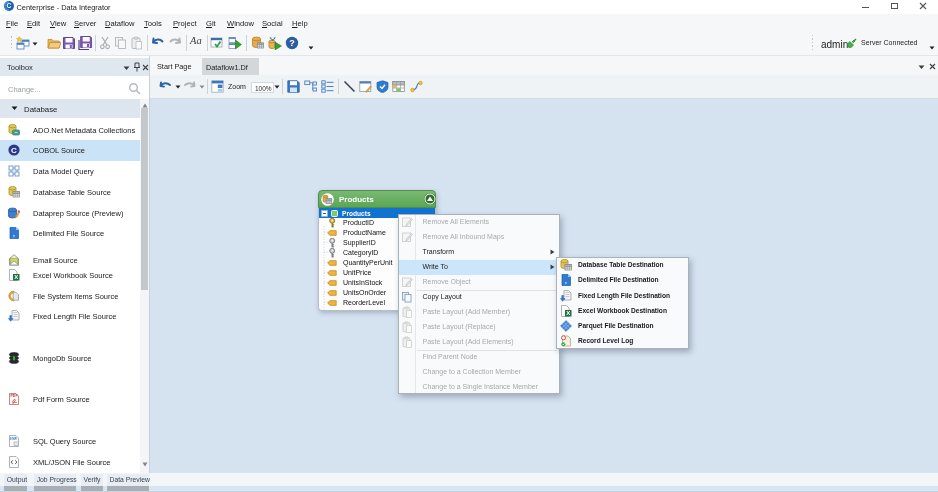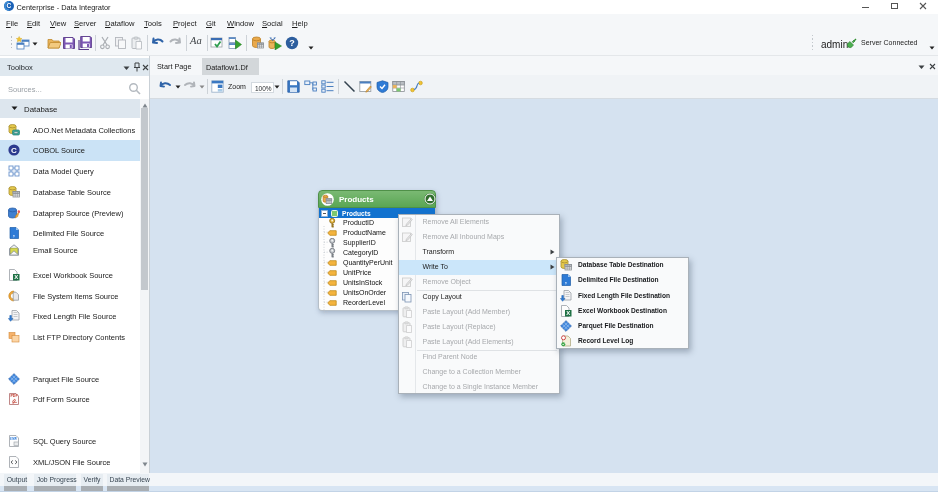--- a/index.html
+++ b/index.html
@@ -190,21 +190,21 @@
           <svg width="8" height="11" viewBox="0 0 8 11" style="">
             <path d="M2 1 h4 v4.5 h-4 z M1 5.5 h6 M4 5.5 v4" stroke="#3c4043" stroke-width="1" fill="none"></path>
           </svg>
         </div>
 <div class="a" style="left:142px;top:6px">
           <svg width="7" height="7" viewBox="0 0 7 7" style="">
             <path d="M1 1 L6 6 M6 1 L1 6" stroke="#3c4043" stroke-width="1.1"></path>
           </svg>
         </div>
 </div>
-<span class="a" style="left:8px;top:29px;font-size:7.5px;color:#9aa0a6">Sources...</span>
+<span class="a" style="left:8px;top:29px;font-size:7.5px;color:#9aa0a6">Change...</span>
 <div class="a" style="left:128px;top:26px">
         <svg width="13" height="13" viewBox="0 0 13 13" style="">
           <circle cx="5.5" cy="5.5" r="3.8" fill="none" stroke="#b4bac0" stroke-width="1.4"></circle>
           <path d="M8.3 8.3 L12 12" stroke="#b4bac0" stroke-width="1.6"></path>
         </svg>
       </div>
 <div class="a" style="left:0;top:43px;width:140px;height:19px;background:#dde6ee">
 <div class="a" style="left:11px;top:7px">
           <svg width="7" height="5" viewBox="0 0 7 5" style="">
             <path d="M0.5 0.5 L3.5 4 L6.5 0.5 Z" fill="#1b1b1b"></path>
@@ -272,21 +272,21 @@
 <div class="a" style="left:0;top:167.2px;width:140px;height:20.75px;">
 <div class="a" style="left:8px;top:4px">
           <svg width="12" height="12" viewBox="0 0 12 12" style="">
             <path d="M2 0.5 h6 l2.5 2.5 v8.5 h-8.5 z" fill="#2e7bd6" stroke="#1f5ea8" stroke-width="0.7"></path>
             <path d="M8 0.5 l2.5 2.5 h-2.5 z" fill="#9ec7ef"></path>
             <text x="6" y="9" font-size="6.5" fill="#fff" font-family="Liberation Sans" font-weight="bold" text-anchor="middle">,</text>
           </svg>
         </div>
 <span class="a" style="left:33px;top:6px;font-size:7.5px;color:#1a1a1a;white-space:nowrap">Delimited File Source</span>
 </div>
-<div class="a" style="left:0;top:184px;width:156px;height:20.75px;">
+<div class="a" style="left:0;top:194px;width:156px;height:20.75px;">
 <div class="a" style="left:8px;top:4px">
           <svg width="12" height="12" viewBox="0 0 12 12" style="">
             <path d="M1.5 4.5 L6 0.8 L10.5 4.5 V11 H1.5 Z" fill="#eef1f4" stroke="#878f96" stroke-width="0.9"></path>
             <rect x="2.5" y="4.2" width="7" height="5.5" fill="#d6d94e" stroke="#999d2c" stroke-width="0.6"></rect>
             <path d="M1.5 11 L6 6.8 L10.5 11 Z" fill="#f7f8f9" stroke="#878f96" stroke-width="0.8"></path>
           </svg>
         </div>
 <span class="a" style="left:33px;top:6px;font-size:7.5px;color:#1a1a1a;white-space:nowrap">Email Source</span>
 </div>
 <div class="a" style="left:0;top:229.5px;width:140px;height:20.75px;">
@@ -313,39 +313,30 @@
           <svg width="12" height="12" viewBox="0 0 12 12" style="">
             <path d="M4 0.5 h4.5 l2.5 2.5 v7.0 h-7 z" fill="#f4f4f6" stroke="#9aa0a6" stroke-width="0.8"></path>
             <rect x="5.5" y="2" width="4" height="1" fill="#c6cacd"></rect>
             <rect x="5.5" y="4" width="4" height="1" fill="#c6cacd"></rect>
             <rect x="5.5" y="6" width="4" height="1" fill="#c6cacd"></rect>
             <path d="M1.2 5.5 h1.6 v3 h1.6 l-2.4 2.8 -2.2 -2.8 h1.4 z" fill="#2e7bd6" stroke="#1f5ea8" stroke-width="0.5" transform="translate(0.6,0)"></path>
           </svg>
         </div>
 <span class="a" style="left:33px;top:6px;font-size:7.5px;color:#1a1a1a;white-space:nowrap">Fixed Length File Source</span>
 </div>
-<div class="a" style="left:0;top:271.0px;width:140px;height:20.75px;">
-<div class="a" style="left:8px;top:4px">
-          <svg width="12" height="12" viewBox="0 0 12 12" style="">
-            <rect x="1" y="1.5" width="6" height="6" fill="#f6b26b" stroke="#d48a3a" stroke-width="0.6"></rect>
-            <rect x="4" y="4.5" width="7" height="6.5" fill="#fcd5a5" stroke="#d48a3a" stroke-width="0.6"></rect>
-          </svg>
-        </div>
-<span class="a" style="left:33px;top:6px;font-size:7.5px;color:#1a1a1a;white-space:nowrap">List FTP Directory Contents</span>
-</div>
-<div class="a" style="left:0;top:312.5px;width:140px;height:20.75px;">
-<div class="a" style="left:8px;top:4px">
-          <svg width="12" height="12" viewBox="0 0 12 12" style="">
-            <g transform="rotate(45 6 6)">
-              <rect x="2.2" y="2.2" width="7.6" height="7.6" fill="#3f86dd" stroke="#2b64b0" stroke-width="0.7"></rect>
-              <path d="M2.2 4.7 h7.6 M2.2 7.2 h7.6 M4.7 2.2 v7.6 M7.2 2.2 v7.6" stroke="#a9cdf2" stroke-width="0.6"></path>
-            </g>
-          </svg>
-        </div>
-<span class="a" style="left:33px;top:6px;font-size:7.5px;color:#1a1a1a;white-space:nowrap">Parquet File Source</span>
+<div class="a" style="left:0;top:291.8px;width:140px;height:20.75px;">
+<div class="a" style="left:8px;top:4px">
+          <svg width="12" height="12" viewBox="0 0 12 12" style="">
+            <ellipse cx="6" cy="2.6" rx="4.6" ry="2.1" fill="#23262b" stroke="#0e1013" stroke-width="0.5"></ellipse>
+            <ellipse cx="6" cy="6" rx="4.6" ry="2.1" fill="#23262b" stroke="#3a3e45" stroke-width="0.5"></ellipse>
+            <ellipse cx="6" cy="9.4" rx="4.6" ry="2.1" fill="#23262b" stroke="#3a3e45" stroke-width="0.5"></ellipse>
+            <path d="M6 3.4 C7.6 5 7.6 7.4 6 8.9 C4.4 7.4 4.4 5 6 3.4 Z" fill="#45a538"></path>
+          </svg>
+        </div>
+<span class="a" style="left:33px;top:6px;font-size:7.5px;color:#1a1a1a;white-space:nowrap">MongoDb Source</span>
 </div>
 <div class="a" style="left:0;top:333.2px;width:140px;height:20.75px;">
 <div class="a" style="left:8px;top:4px">
           <svg width="12" height="12" viewBox="0 0 12 12" style="">
             <path d="M1.5 0.5 h6.5 l2.5 2.5 v8.5 h-9 z" fill="#fdfdfd" stroke="#b06a6a" stroke-width="0.8"></path>
             <text x="6" y="4.3" font-size="3.6" font-weight="bold" fill="#c0392b" font-family="Liberation Sans" text-anchor="middle">PDF</text>
             <path d="M4.5 9.5 C5 7.5 6 6 7 6.5 C8 7 6.5 9 4.8 10.2 C6.8 9.3 8.7 9 8.9 9.8" stroke="#c0392b" stroke-width="0.8" fill="none"></path>
           </svg>
         </div>
 <span class="a" style="left:33px;top:6px;font-size:7.5px;color:#1a1a1a;white-space:nowrap">Pdf Form Source</span>

